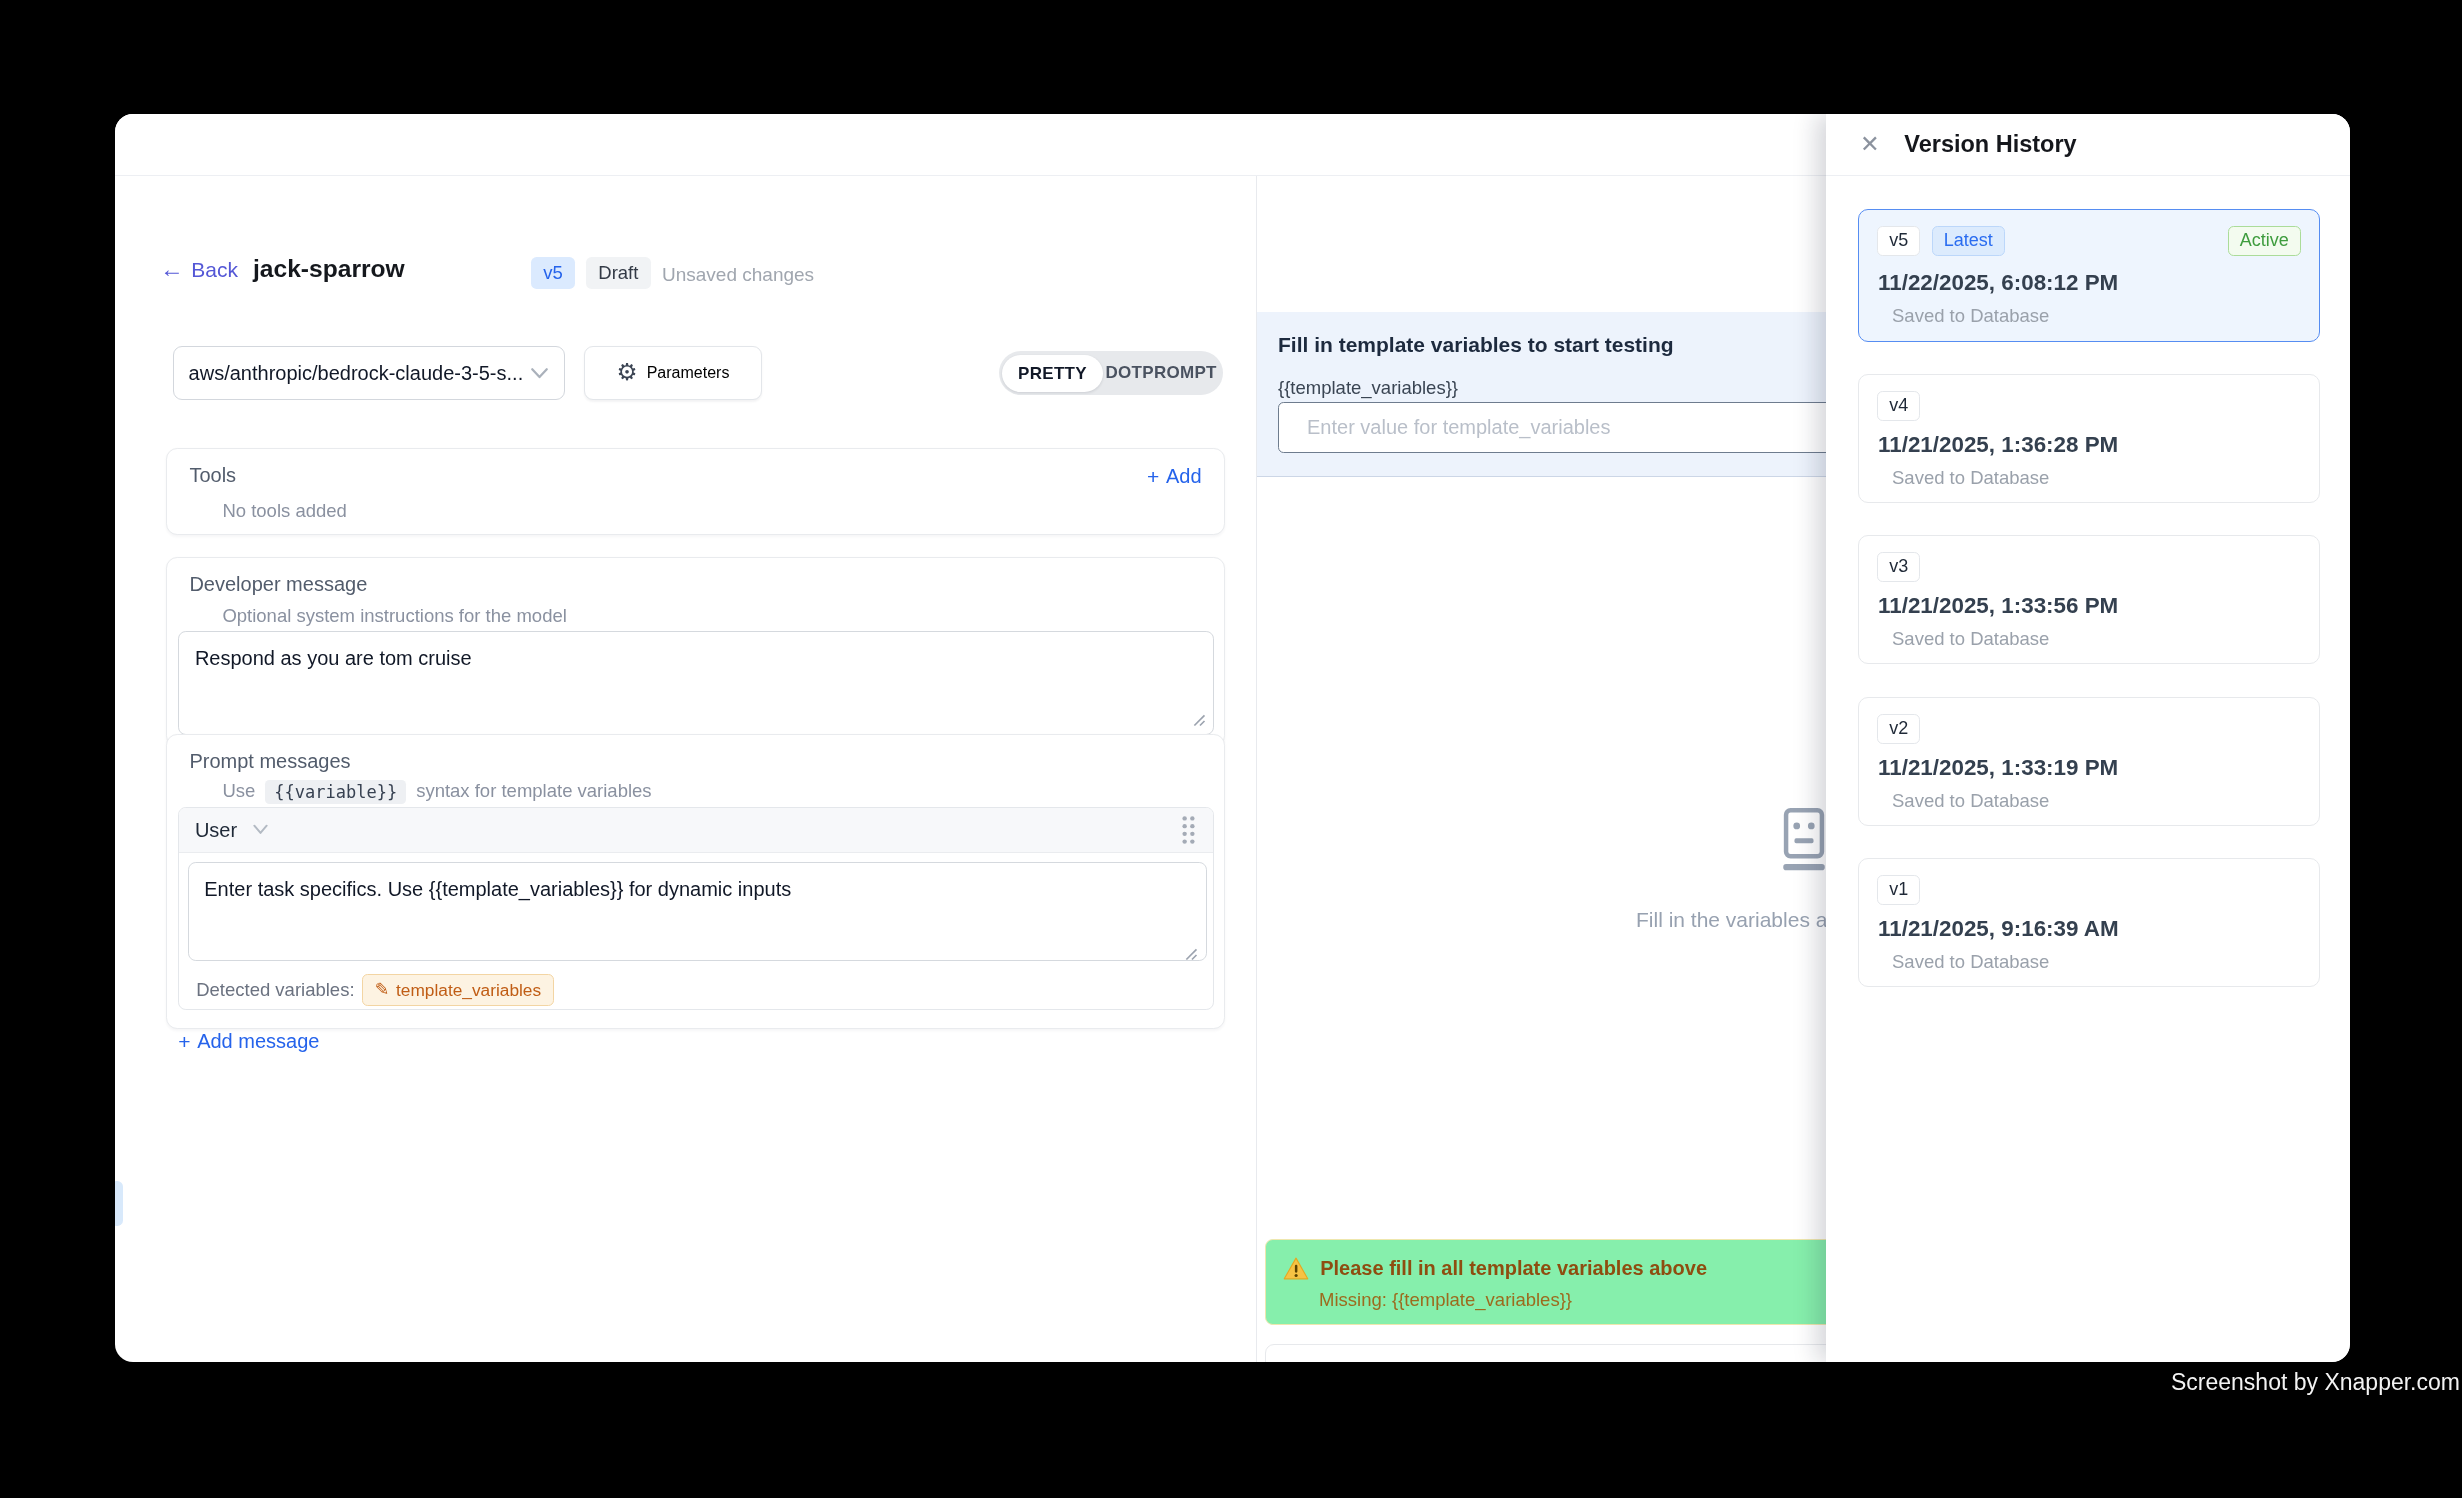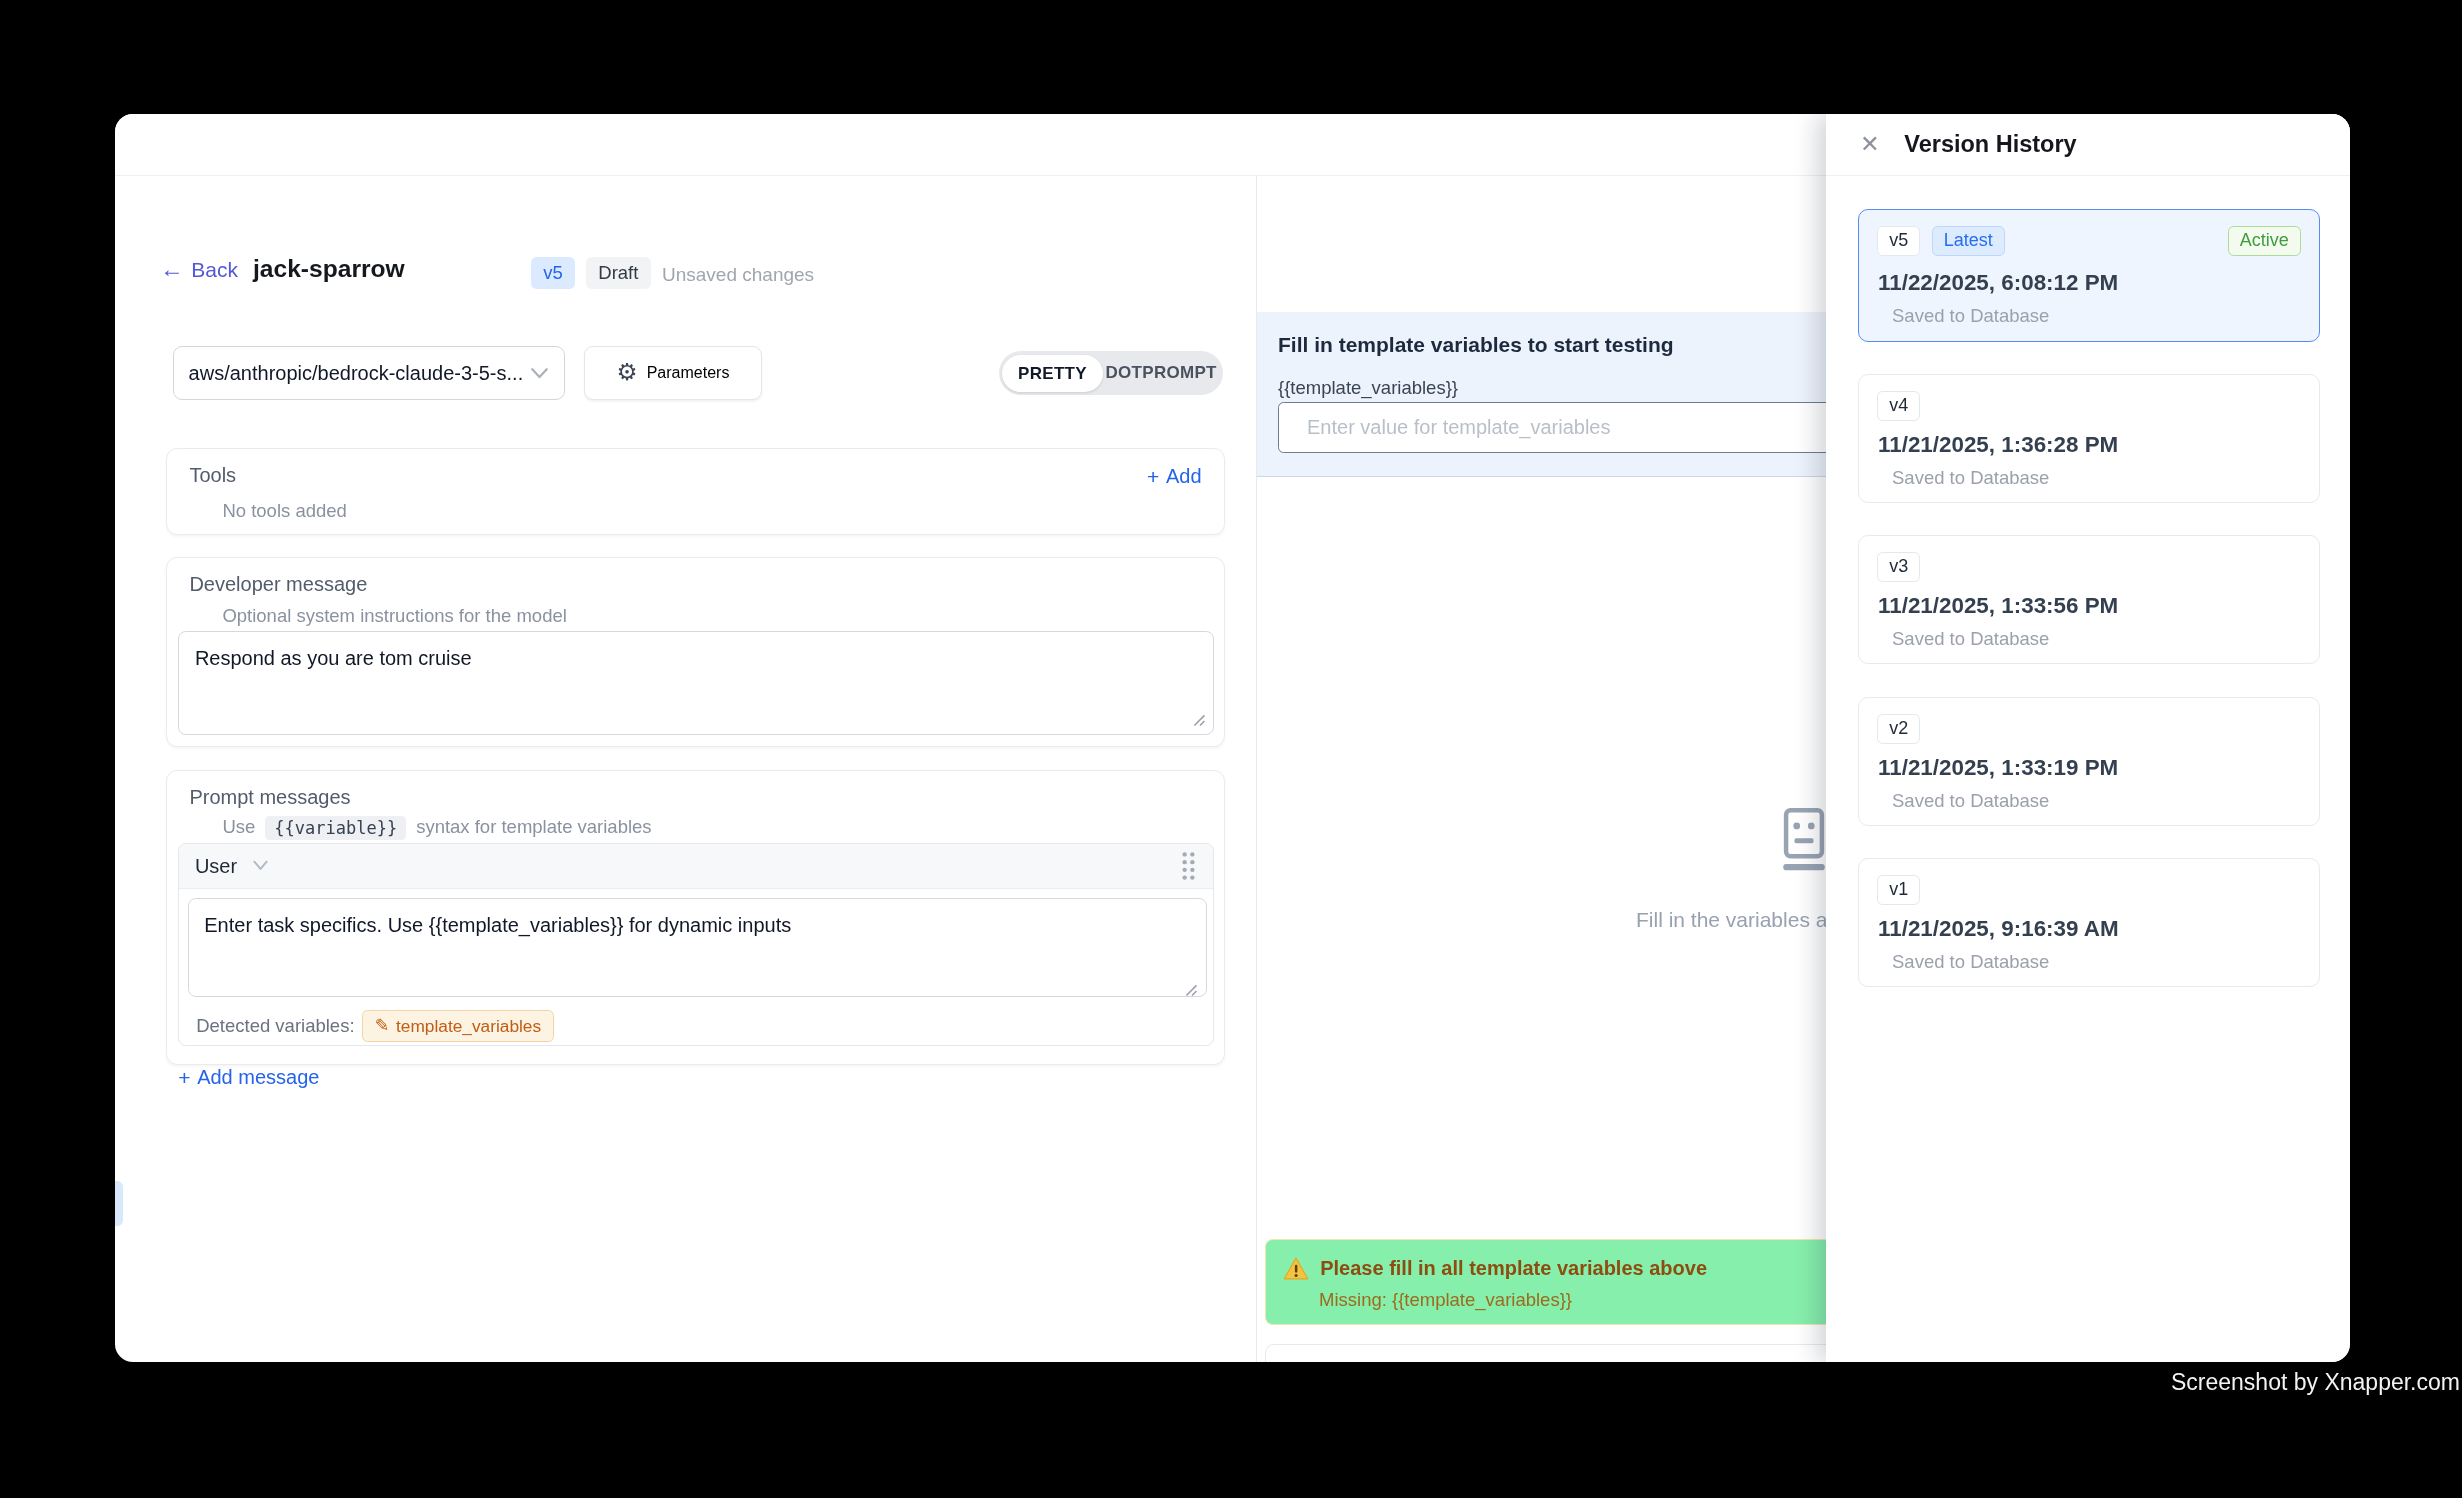--- a/index.html
+++ b/index.html
@@ -42,21 +42,21 @@
                 cursor:pointer; }
   .toggle-opt.active { background:#fff; color:#111827; border-radius:18.5px; height:37px; line-height:37px;
                        padding:0 15.7px; box-shadow:0 1.1px 2.8px rgba(16,24,40,.12); }
   .toggle-opt.inactive { flex:1; }
 
   
   .card { position:absolute; background:#fff; border:1.1px solid #e9ebee; border-radius:11.2px;
           box-shadow:0 1.1px 2.8px rgba(16,24,40,.04); }
   .tools-card { left:51px; top:334px; width:1059px; height:87px; }
   .dev-card   { left:51px; top:443px; width:1059px; height:190px; }
-  .prompt-card{ left:51px; top:656px; width:1059px; height:295px; }
+  .prompt-card{ left:51px; top:620px; width:1059px; height:295px; }
 
   .sec-label { position:absolute; font-size:20px; color:#525c6c; font-weight:500; }
   .sec-hint  { position:absolute; font-size:18.5px; color:#8a91a0;margin-left:33px; }
   .blue-link { position:absolute; font-size:20px; color:#2563eb; cursor:pointer; display:flex; gap:6.7px; align-items:center; }
   .plus-glyph { font-size:21px; line-height:1; }
 
   .textarea { position:absolute; border:1.1px solid #d5d9de; border-radius:7.8px; background:#fff;
               font-family:"Liberation Sans", sans-serif; font-size:20px; color:#111827;
               padding:13.4px 15.7px; resize:none; outline:none; line-height:1.35; }
   .resize-handle { position:absolute; pointer-events:none; }

